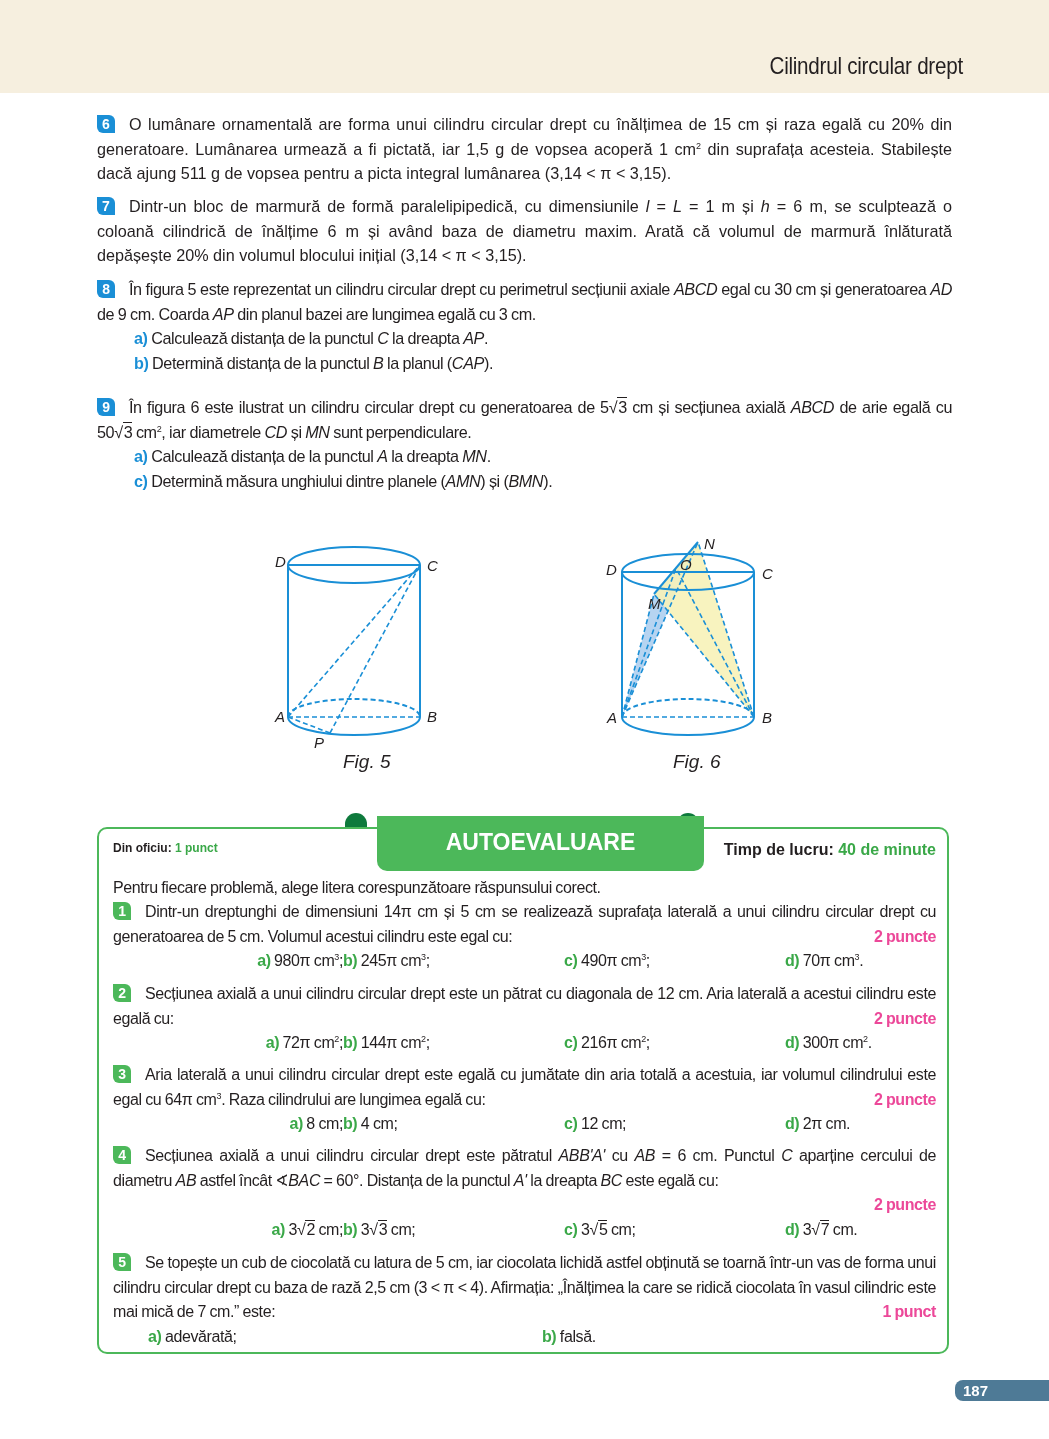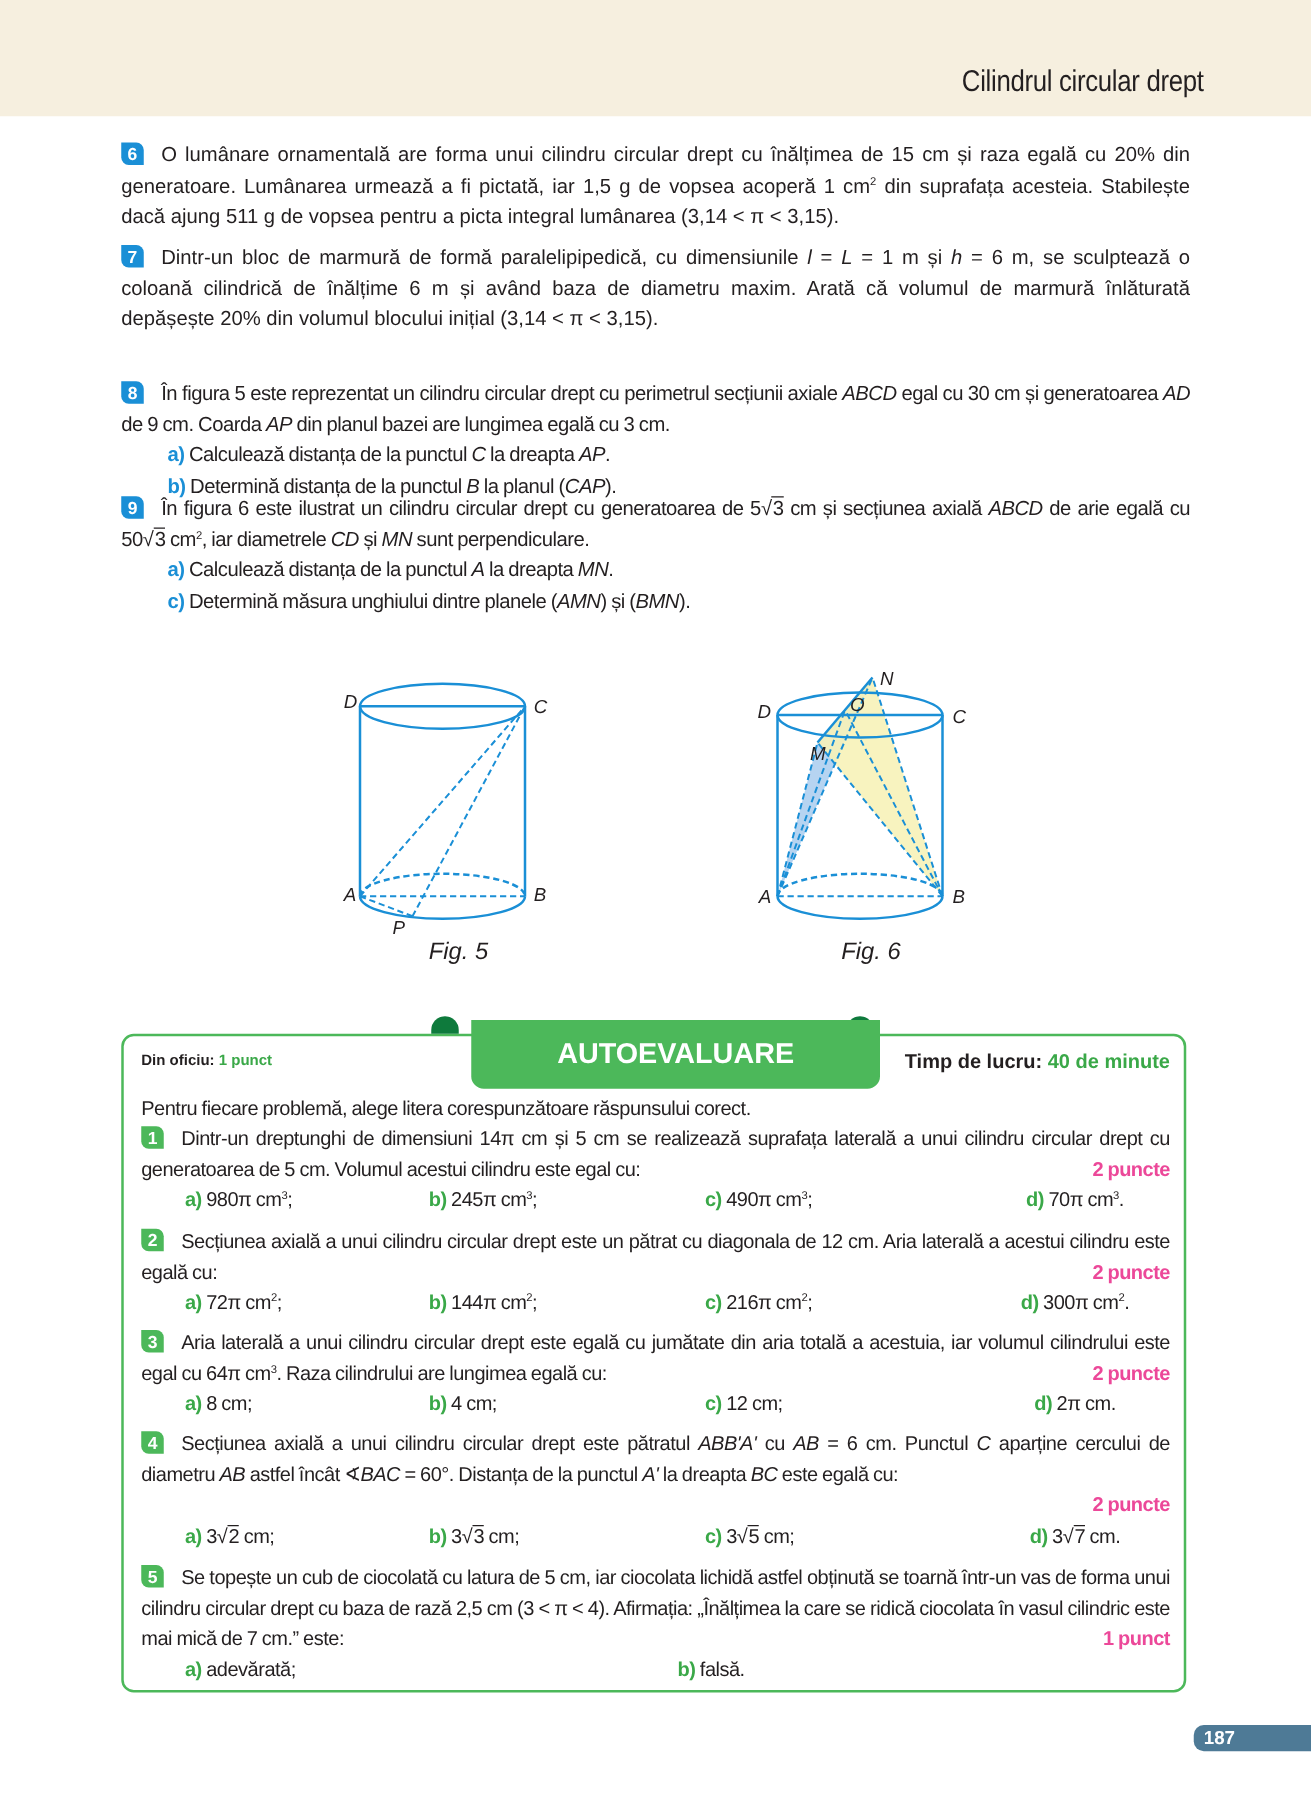--- a/index.html
+++ b/index.html
@@ -29,21 +29,21 @@
   .b-blue { background: #1a8fd6; }
   .b-green { background: #4cb85a; }
   .indent { padding-left: 37px; }
   .lbl-blue { color: #1a8fd6; font-weight: bold; }
   .lbl-green { color: #3aa848; font-weight: bold; }
   sup { font-size: 9px; line-height: 0; vertical-align: 6px; }
   i { font-style: italic; }
   .sqrt { border-top: 1px solid #231f20; padding-left: 1px; }
   .ex6 { top: 112px; }
   .ex7 { top: 194px; }
-  .ex8 { top: 277px; margin-top: 26px; }
+  .ex8 { top: 277px; }
   .ex9 { top: 395px; }
 
   .fig { position: absolute; }
   .fig-cap { position: absolute; font-style: italic; font-size: 19px; color: #231f20; }
   .pt { position: absolute; font-style: italic; font-size: 15px; color: #231f20; }
 
   
   .box {
     position: absolute; left: 97px; top: 827px; width: 852px; height: 527px;
     border: 2.5px solid #4cb85a; border-radius: 10px; box-sizing: border-box;
@@ -55,21 +55,21 @@
   }
   .knob { position: absolute; top: 813px; width: 22px; height: 14px; background: #0e7a3c; border-radius: 11px 11px 0 0; }
   .box-head-left { position: absolute; left: 113px; top: 841px; font-size: 12px; font-weight: bold; }
   .box-head-right { position: absolute; right: 113px; top: 841px; font-size: 16px; font-weight: bold; }
   .green { color: #3aa848; }
   .q { position: absolute; left: 113px; width: 823px; }
   .q .p { font-size: 16px; line-height: 24.5px; }
   .pts { float: right; color: #ec4899; font-weight: bold; }
   .opts { display: flex; padding-left: 35px; font-size: 16px; line-height: 24.5px; }
   .opts span.o { display: inline-block; }
-  .o1 { width: 195px; } .o2 { width: 221px; } .o3 { width: 221px; } .o4 { width: 150px; text-align: center; }
+  .o1 { width: 195px; text-align: right; } .o2 { width: 221px; } .o3 { width: 221px; } .o4 { width: 150px; }
   .oh { width: 416px; }
 
   .page-num {
     position: absolute; left: 955px; top: 1380px; width: 94px; height: 21px;
     background: #4e7a96; border-radius: 8px 0 0 8px; color: #fff; font-weight: bold;
     font-size: 15px; line-height: 21px; padding-left: 8px; box-sizing: border-box;
   }
 </style>
 </head>
 <body>

